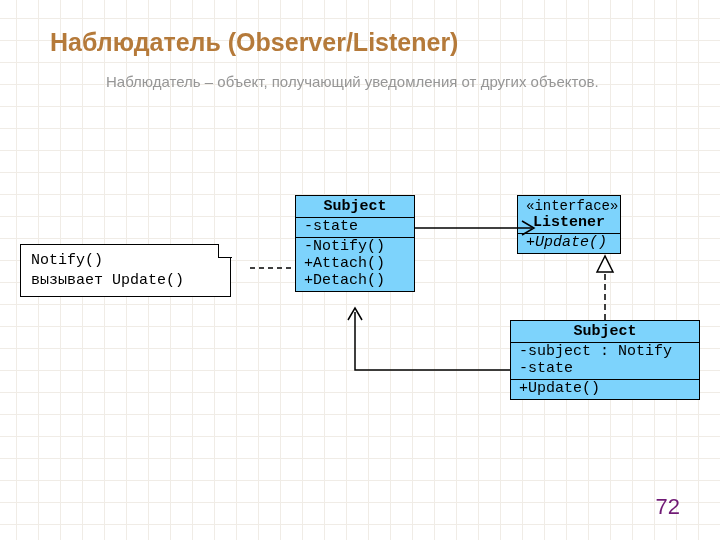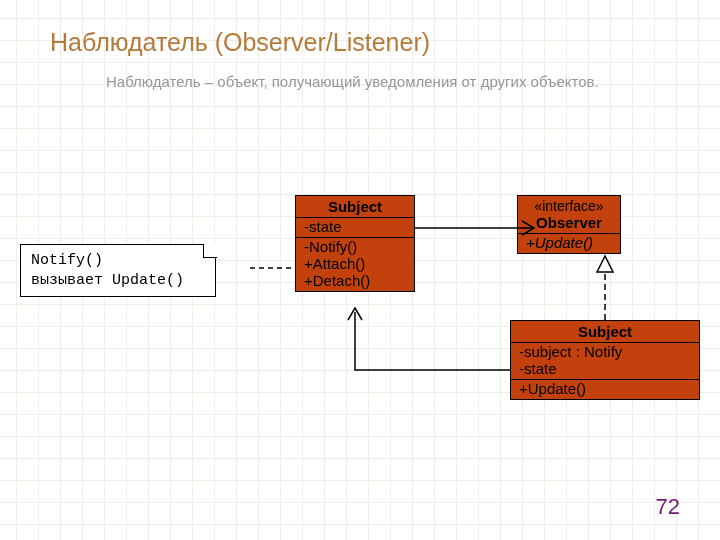--- a/index.html
+++ b/index.html
@@ -22,37 +22,38 @@
     background-size: 22px 22px;
     background-position: -6px -4px;
   }
   .title {
     position: absolute;
     left: 50px;
     top: 28px;
     color: #b57a3a;
     font-size: 25px;
     font-family: Tahoma, Verdana, sans-serif;
+    font-weight: bold;
   }
   .para {
     position: absolute;
     color: #969696;
     font-size: 15px;
     line-height: 1.35;
     font-family: Tahoma, Verdana, sans-serif;
   }
   .para1 { left: 70px; top: 72px; width: 600px; margin-left: 36px; }
   .para2 { left: 70px; top: 95px; width: 600px; }
   .para2 .indent { padding-left: 30px; display: block; }
 
   .uml {
     position: absolute;
-    background: #c2410c;
+    background: #7dd3fc;
     border: 1.5px solid #000;
-    font-family: Liberation Sans, sans-serif;
+    font-family: Liberation Mono, monospace;
     font-size: 15px;
   }
   .uml .hdr {
     text-align: center;
     font-weight: bold;
     padding: 2px 8px;
     border-bottom: 1.5px solid #000;
   }
   .uml .hdr .stereo {
     display: block;
@@ -112,42 +113,42 @@
 <body>
 
 <div class="grid"></div>
 
 <div class="title">Наблюдатель (Observer/Listener)</div>
 
 <div class="para para1">Наблюдатель – объект, получающий уведомления от других объектов.</div>
 <div class="para para2">
 </div>
 
-<div class="note" style="left:20px; top:244px; width:196px;">
+<div class="note" style="left:20px; top:244px; width:211px;">
   <span>Notify()</span><br>
   <span>вызывает Update()</span>
   <div class="fold"></div>
 </div>
 
 <div class="uml" style="left:295px; top:195px; width:120px;">
   <div class="hdr">Subject</div>
   <div class="section">
     <div>-state</div>
   </div>
   <div class="section sep">
     <div>-Notify()</div>
     <div>+Attach()</div>
     <div>+Detach()</div>
   </div>
 </div>
 
 <div class="uml" style="left:517px; top:195px; width:104px;">
   <div class="hdr">
     <span class="stereo">«interface»</span>
-    <span>Observer</span>
+    <span>Listener</span>
   </div>
   <div class="section italic">
     <div>+Update()</div>
   </div>
 </div>
 
 <div class="uml" style="left:510px; top:320px; width:190px;">
   <div class="hdr">Subject</div>
   <div class="section">
     <div>-subject : Notify</div>

